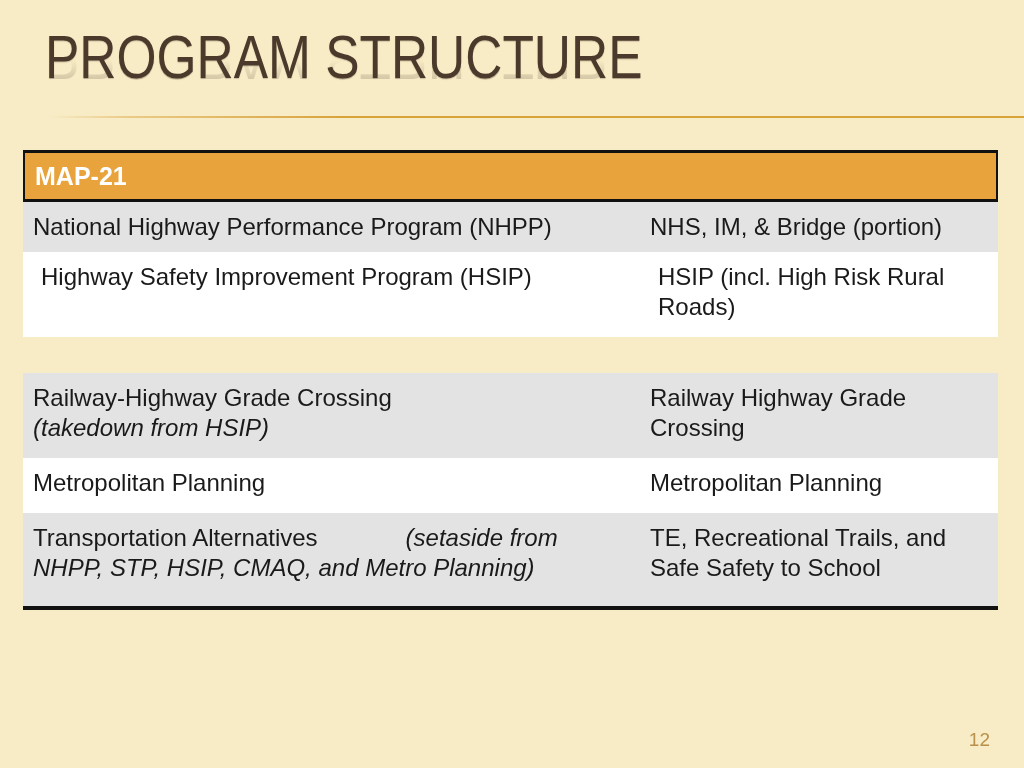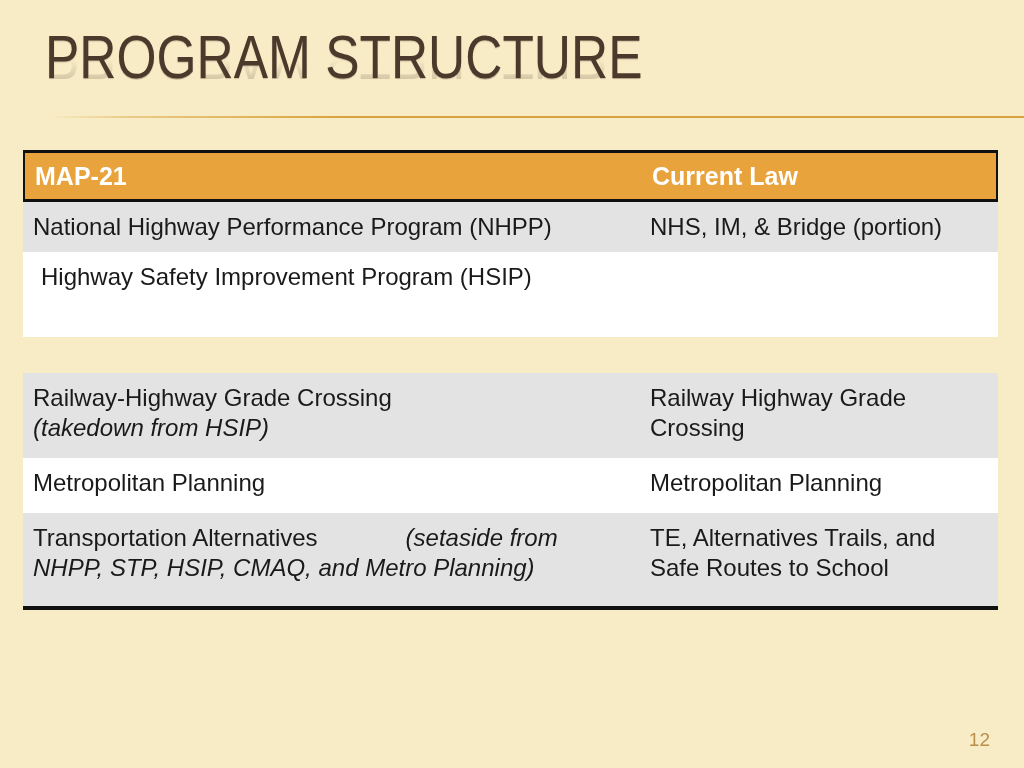--- a/index.html
+++ b/index.html
@@ -125,46 +125,46 @@
 <div class="slide">
 
   <h1 class="title">PROGRAM STRUCTURE</h1>
   <div class="title-reflection">PROGRAM STRUCTURE</div>
   <div class="accent-line"></div>
 
   <div class="slide-table">
 
     <div class="thead">
       <div class="cell left">MAP-21</div>
-      <div class="cell right">Current Law</div>
     </div>
 
     <div class="row gray r1">
       <div class="cell left">National Highway Performance Program (NHPP)</div>
       <div class="cell right">NHS, IM, &amp; Bridge (portion)</div>
     </div>
 
 
 
     <div class="row white r4">
       <div class="cell left">Highway Safety Improvement Program (HSIP)</div>
+      <div class="cell right">HSIP (incl. High Risk Rural Roads)</div>
     </div>
 
     <div class="row gray r5">
       <div class="cell left"><span>Railway-Highway Grade Crossing</span><span class="note block">(takedown from HSIP)</span></div>
       <div class="cell right">Railway Highway Grade Crossing</div>
     </div>
 
     <div class="row white r6">
       <div class="cell left">Metropolitan Planning</div>
       <div class="cell right">Metropolitan Planning</div>
     </div>
 
     <div class="row gray r7">
       <div class="cell left"><span>Transportation Alternatives</span><span class="note inline-gap">(setaside from NHPP, STP, HSIP, CMAQ, and Metro Planning)</span></div>
-      <div class="cell right">TE, Alternatives Trails, and Safe Routes to School</div>
+      <div class="cell right">TE, Recreational Trails, and Safe Safety to School</div>
     </div>
 
   </div>
 
   <div class="page-number">12</div>
 
 </div>
 
 </body></html>

